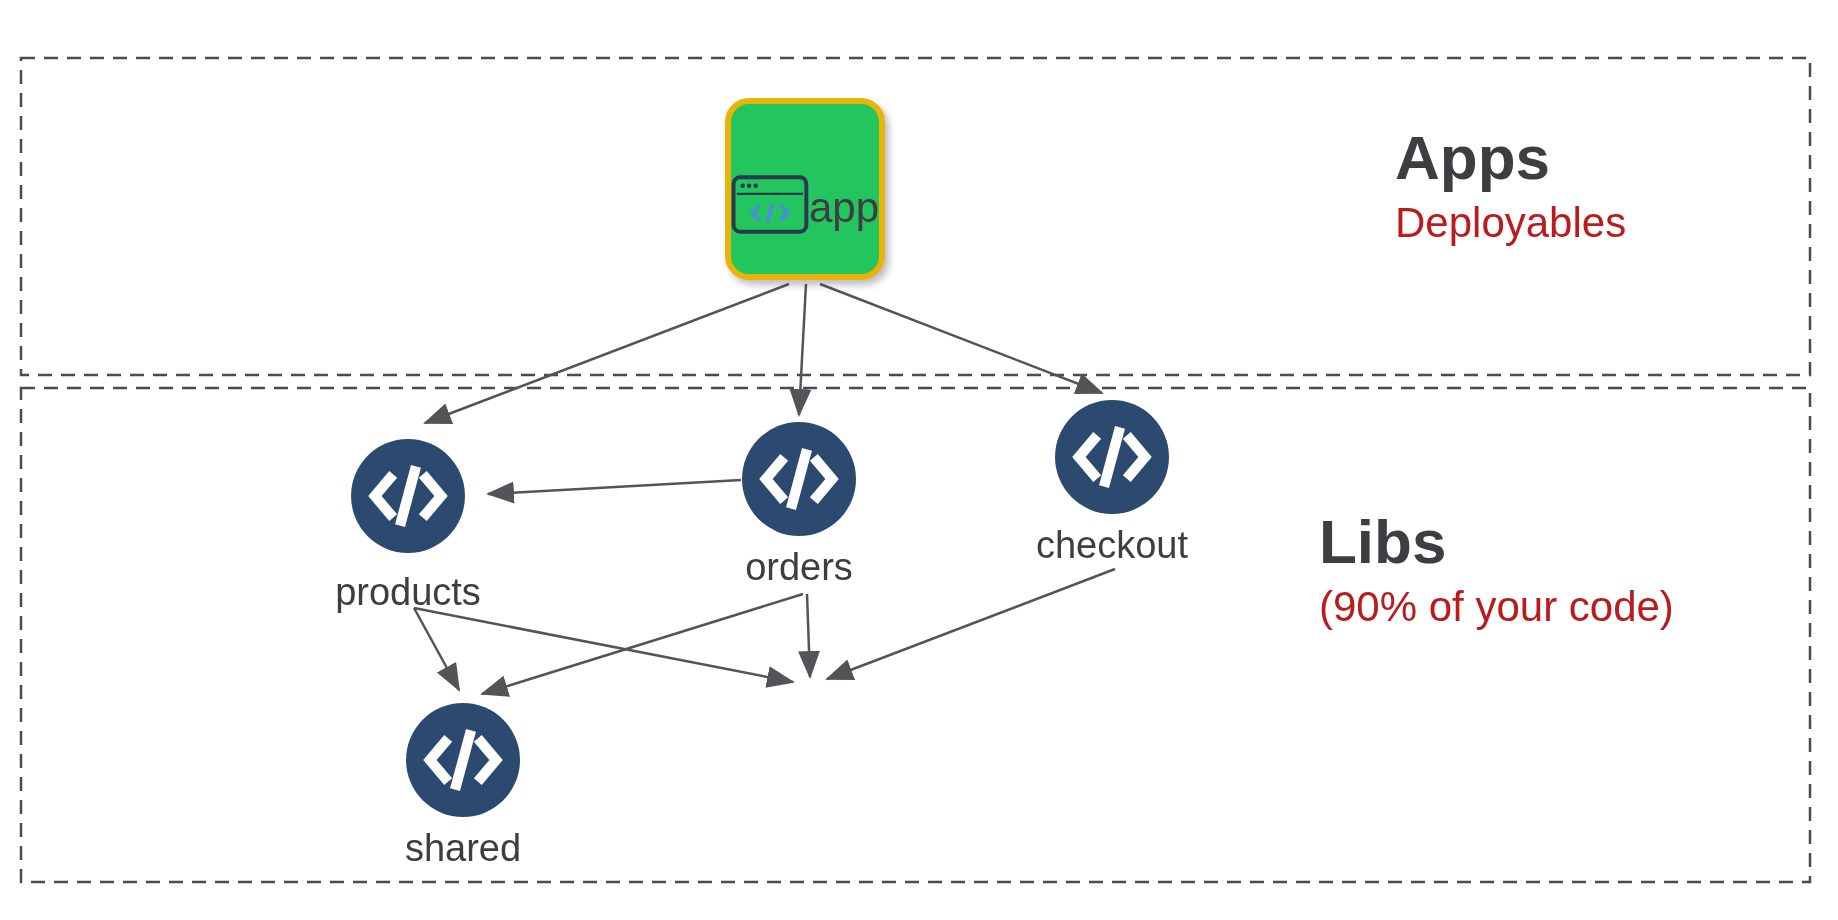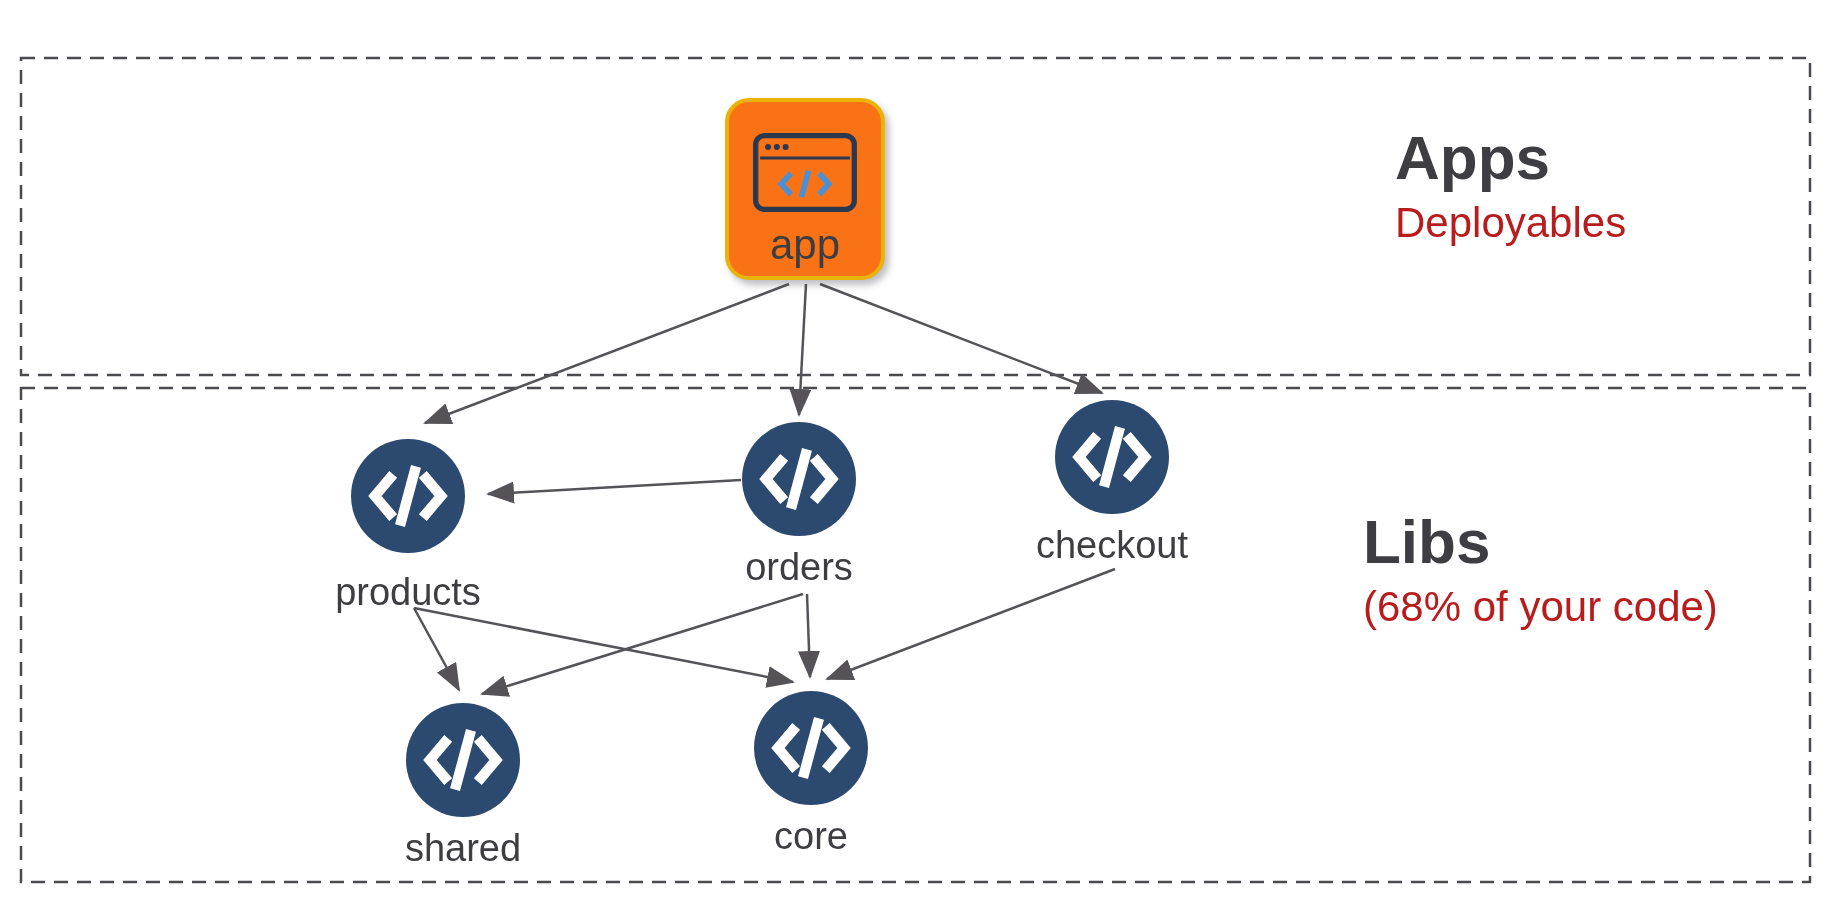--- a/index.html
+++ b/index.html
@@ -10,23 +10,23 @@
   .edge { stroke:#555358; stroke-width:2.5; fill:none; }
   .zone-rect { fill:none; stroke:#4b4a4f; stroke-width:2.5; stroke-dasharray:14 9; }
 
   .zone { position:absolute; pointer-events:none; }
   .zone-label { position:absolute; }
   .zone-title { font-size:62px; font-weight:bold; line-height:1.1; color:#3e3d42; }
   .zone-subtitle { font-size:42px; line-height:1.2; color:#b91c1c; margin-top:6px; }
 
   .app-card {
     position:absolute; box-sizing:border-box;
-    background:#f97316; border:4px solid #eab308; border-radius:24px;
+    background:#22c55e; border:6px solid #eab308; border-radius:24px;
     box-shadow:4px 5px 7px rgba(70,70,80,0.35);
-    display:flex; flex-direction:column; align-items:center; padding-top:30px;
+    display:flex; flex-direction:row; align-items:center; padding-top:30px;
   }
   .browser-icon { display:block; }
   .app-label { font-size:42px; color:#3e3d42; margin-top:8px; }
 
   .lib-node { position:absolute; width:220px; display:flex; flex-direction:column; align-items:center; }
   .code-circle { width:114px; height:114px; display:block; }
   .code-circle circle { fill:#2c4a6f; }
   .code-circle .chev { fill:none; stroke:#ffffff; stroke-width:9; }
   .code-circle .slash { stroke:#ffffff; stroke-width:9; }
   .lib-label { font-size:38px; color:#3e3d42; margin-top:10px; white-space:nowrap; }
@@ -56,23 +56,23 @@
     </svg>
 
   <section class="zone" id="zone-apps" style="left: 21px; top: 58px; width: 1789px; height: 317px;">
     <div class="zone-label" style="left: 1374px; top: 66px;">
       <div class="zone-title">Apps</div>
       <div class="zone-subtitle">Deployables</div>
     </div>
   </section>
 
   <section class="zone" id="zone-libs" style="left: 21px; top: 388px; width: 1789px; height: 494px;">
-    <div class="zone-label" style="left: 1342px; top: 120px;">
+    <div class="zone-label" style="left: 1298px; top: 120px;">
       <div class="zone-title">Libs</div>
-      <div class="zone-subtitle">(68% of your code)</div>
+      <div class="zone-subtitle">(90% of your code)</div>
     </div>
   </section>
 
   <div class="app-card" id="app-card" style="left: 725px; top: 98px; width: 160px; height: 182px;">
     <svg class="browser-icon" viewBox="0 0 120 92" width="106" height="81" xmlns="http://www.w3.org/2000/svg">
       <rect x="4" y="4" width="112" height="84" rx="10" fill="none" stroke="#2a3950" stroke-width="6"></rect>
       <circle cx="18" cy="17" r="3.4" fill="#2a3950"></circle>
       <circle cx="28" cy="17" r="3.4" fill="#2a3950"></circle>
       <circle cx="38" cy="17" r="3.4" fill="#2a3950"></circle>
       <line x1="9" y1="29.5" x2="111" y2="29.5" stroke="#2a3950" stroke-width="3.5"></line>
@@ -112,22 +112,13 @@
     </div>
     <div class="lib-node" style="left: 353px; top: 703px;">
       <svg class="code-circle" viewBox="0 0 100 100" xmlns="http://www.w3.org/2000/svg" width="114" height="114" style="width: 114px; height: 114px;">
         <circle cx="50" cy="50" r="50"></circle>
         <polyline class="chev" points="37,31 21,50 37,69"></polyline>
         <polyline class="chev" points="63,31 79,50 63,69"></polyline>
         <line class="slash" x1="57" y1="24" x2="43" y2="76"></line>
       </svg>
       <div class="lib-label">shared</div>
     </div>
-    <div class="lib-node" style="left: 701px; top: 691px;">
-      <svg class="code-circle" viewBox="0 0 100 100" xmlns="http://www.w3.org/2000/svg" width="114" height="114" style="width: 114px; height: 114px;">
-        <circle cx="50" cy="50" r="50"></circle>
-        <polyline class="chev" points="37,31 21,50 37,69"></polyline>
-        <polyline class="chev" points="63,31 79,50 63,69"></polyline>
-        <line class="slash" x1="57" y1="24" x2="43" y2="76"></line>
-      </svg>
-      <div class="lib-label">core</div>
-    </div>
   </div>
 
 </body></html>

